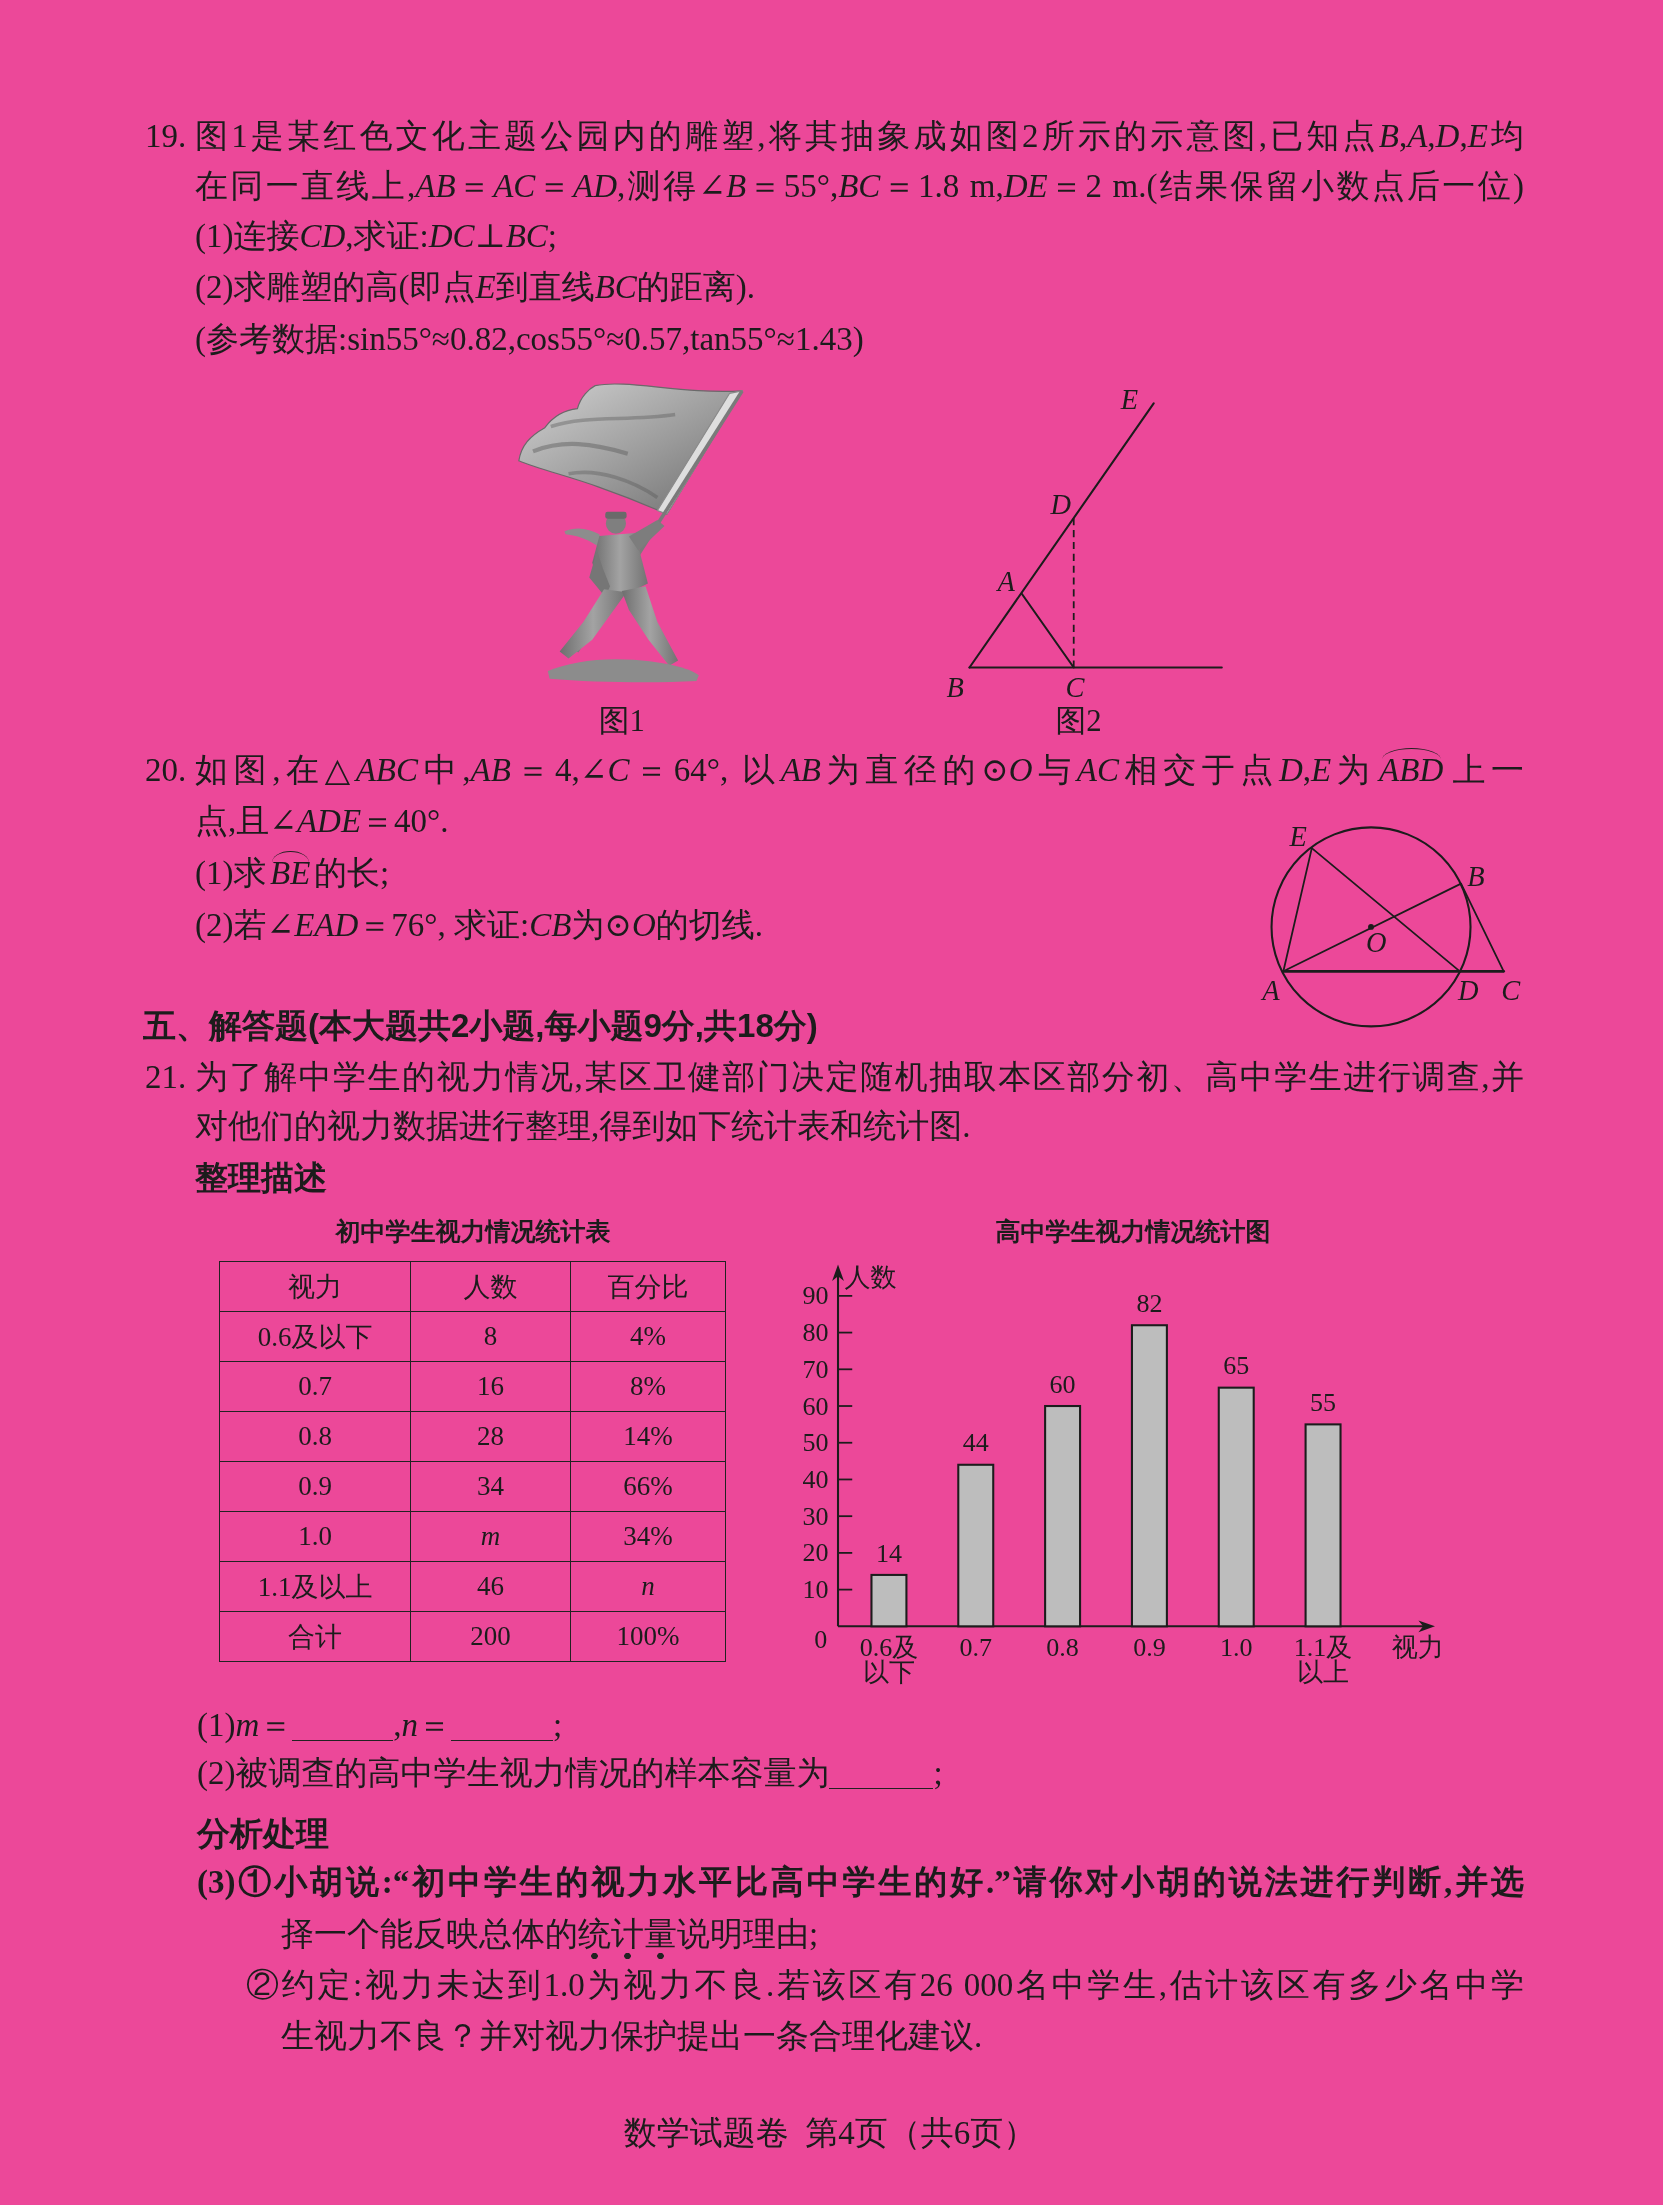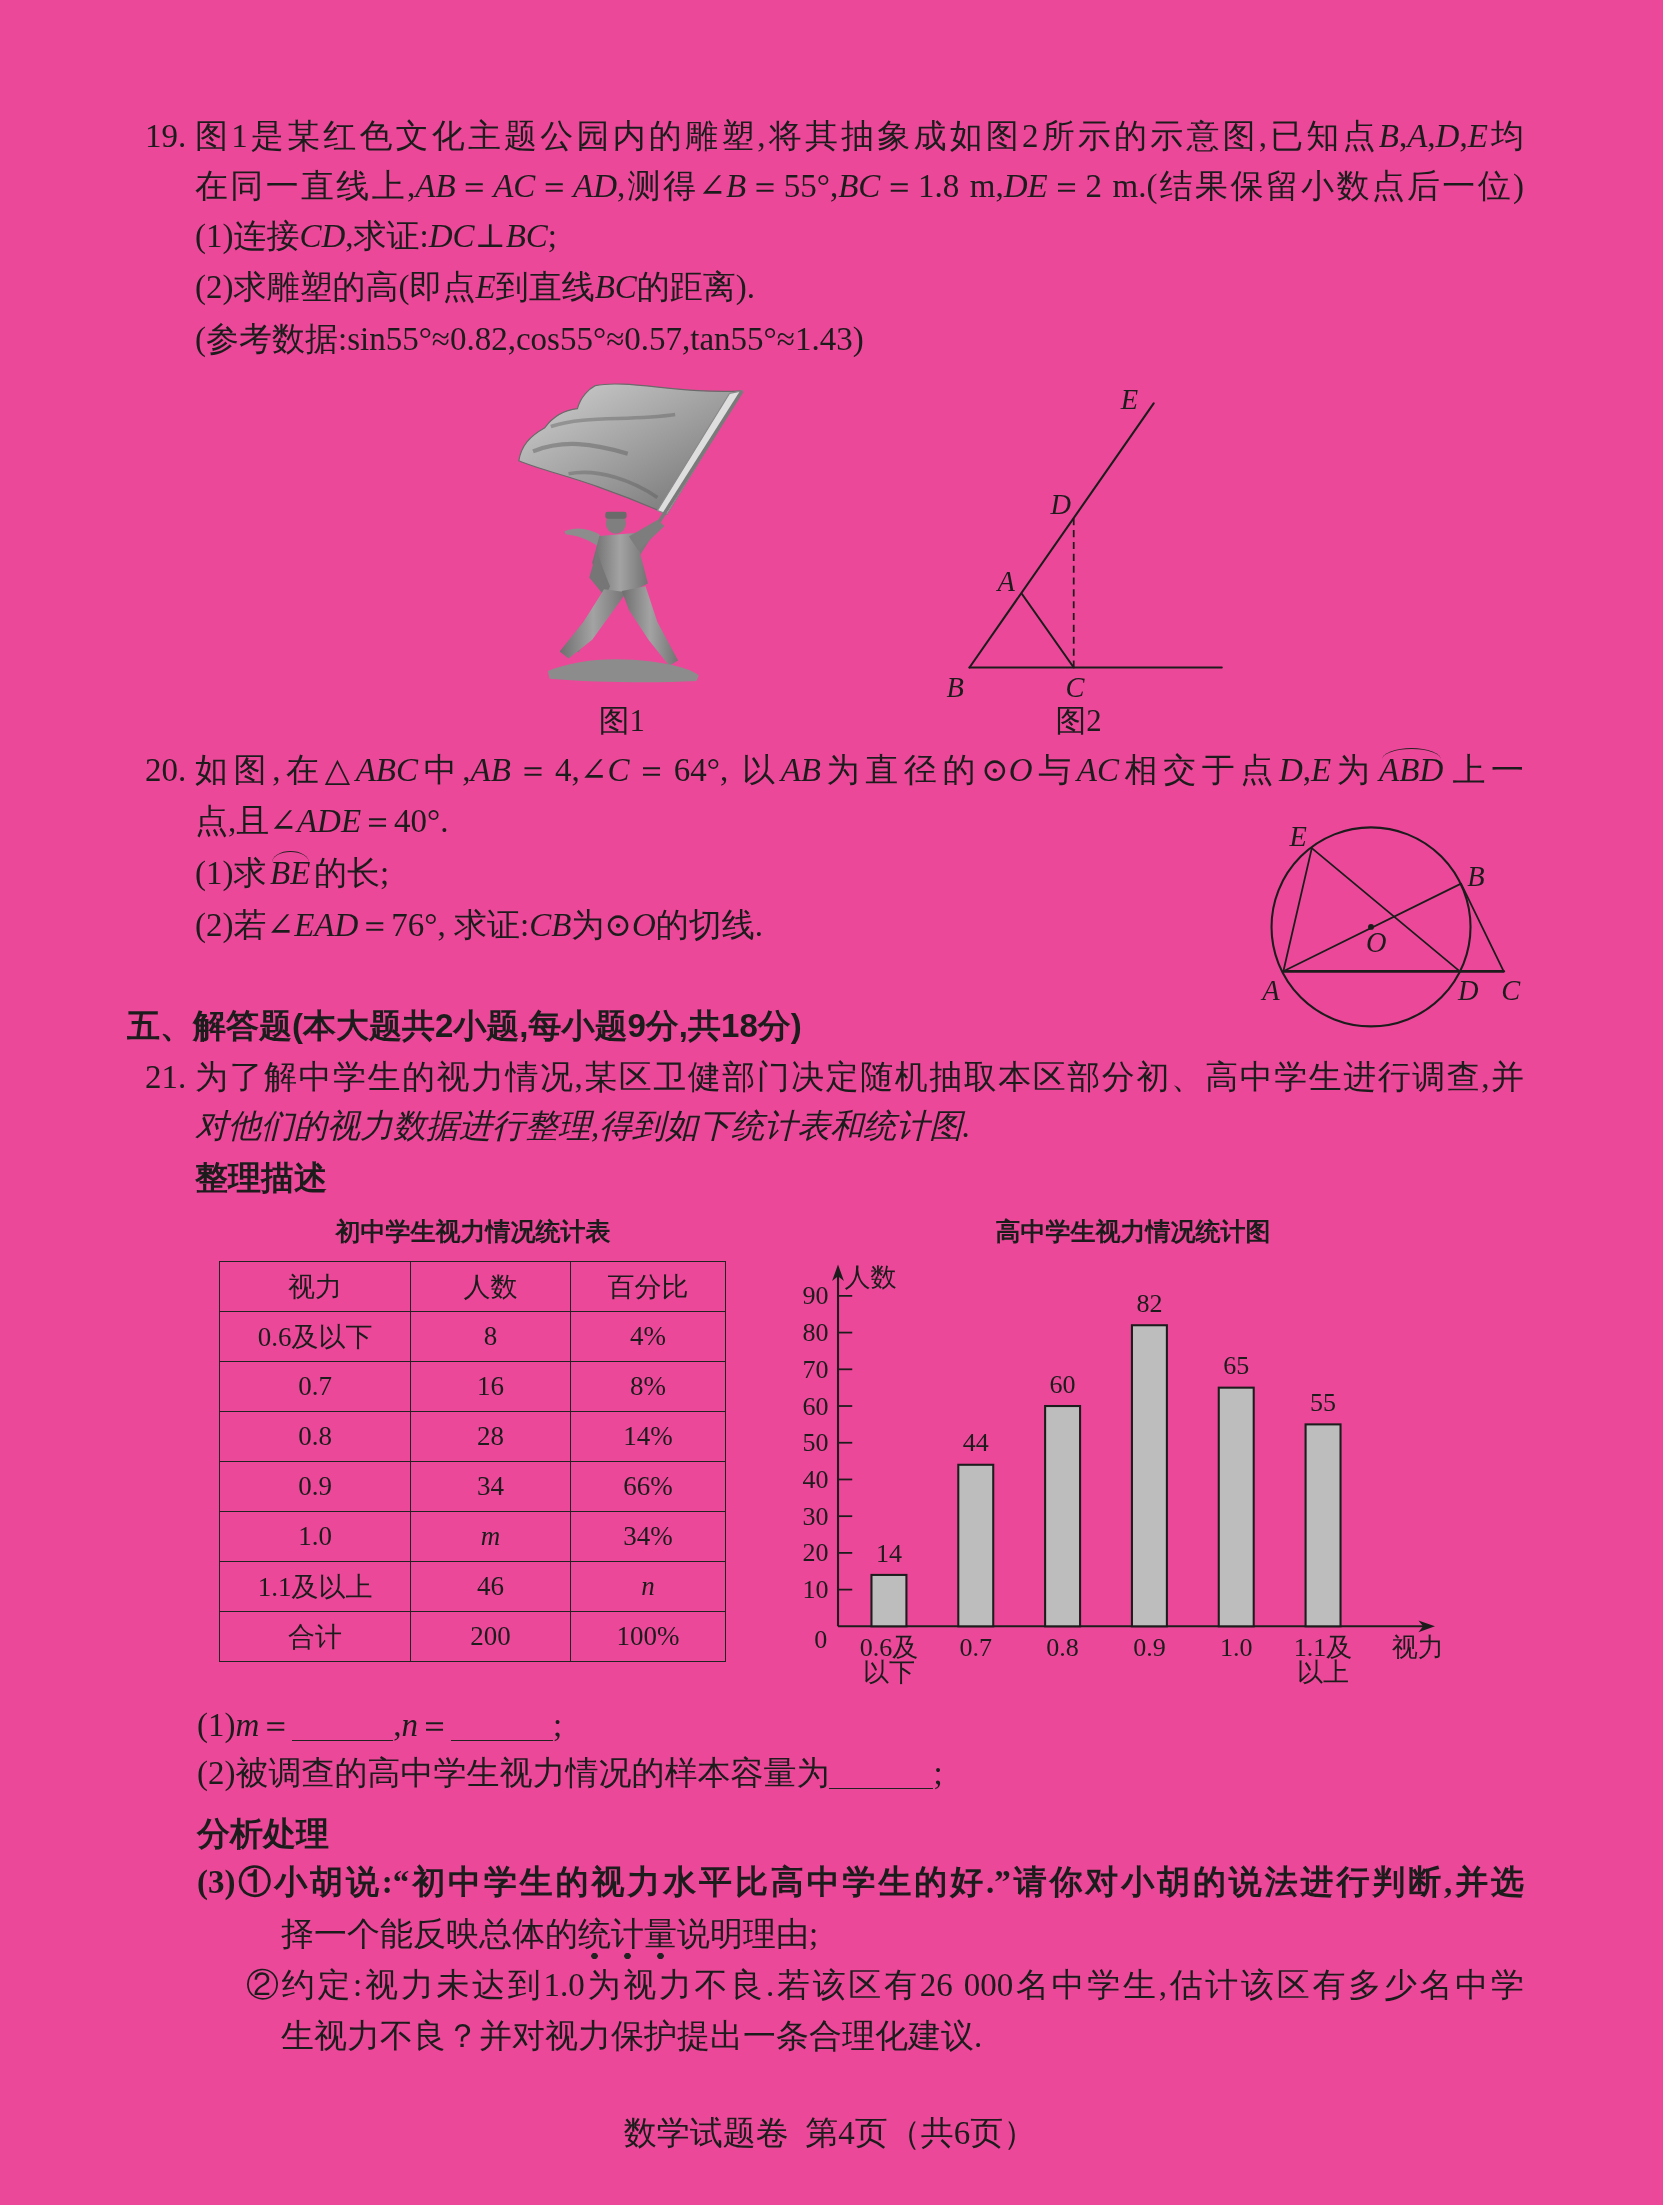--- a/index.html
+++ b/index.html
@@ -43,25 +43,25 @@
   <div class="qnum" style="left:145px;top:747px;">20.</div>
   <div class="line just" style="left:195px;top:747px;width:1329px;">
     <span>如图,在△<i>ABC</i>中,<i>AB</i>＝4,∠<i>C</i>＝64°, 以<i>AB</i>为直径的⊙<i>O</i>与<i>AC</i>相交于点<i>D</i>,<i>E</i>为</span><span class="arc"><span><i>ABD</i></span></span><span>上一</span>
   </div>
   <div class="line" style="left:195px;top:798px;">点,且∠<i>ADE</i>＝40°.</div>
   <div class="line" style="left:195px;top:850px;">
     <span>(1)求</span><span class="arc"><span><i>BE</i></span></span><span>的长;</span>
   </div>
   <div class="line" style="left:195px;top:902px;">(2)若∠<i>EAD</i>＝76°, 求证:<i>CB</i>为⊙<i>O</i>的切线.</div>
 
-  <div class="line hd" style="left:127px;top:1002px;">五、解答题(本大题共2小题,每小题9分,共18分)</div>
+  <div class="line hd" style="left:143px;top:1002px;">五、解答题(本大题共2小题,每小题9分,共18分)</div>
 
   <div class="qnum" style="left:145px;top:1054px;">21.</div>
   <div class="line just" style="left:195px;top:1054px;width:1329px;">为了解中学生的视力情况,某区卫健部门决定随机抽取本区部分初、高中学生进行调查,并</div>
-  <div class="line" style="left:195px;top:1103px;font-style:italic;">对他们的视力数据进行整理,得到如下统计表和统计图.</div>
+  <div class="line" style="left:195px;top:1103px;">对他们的视力数据进行整理,得到如下统计表和统计图.</div>
   <div class="line hd" style="left:195px;top:1154px;">整理描述</div>
 
   <div class="ttl" style="left:219px;width:508px;top:1214px;">初中学生视力情况统计表</div>
   <table class="stat">
     <tbody>
         <tr>
       <td class="c1">视力</td>
       <td class="c2">人数</td>
       <td class="c3">百分比</td>
     </tr>

